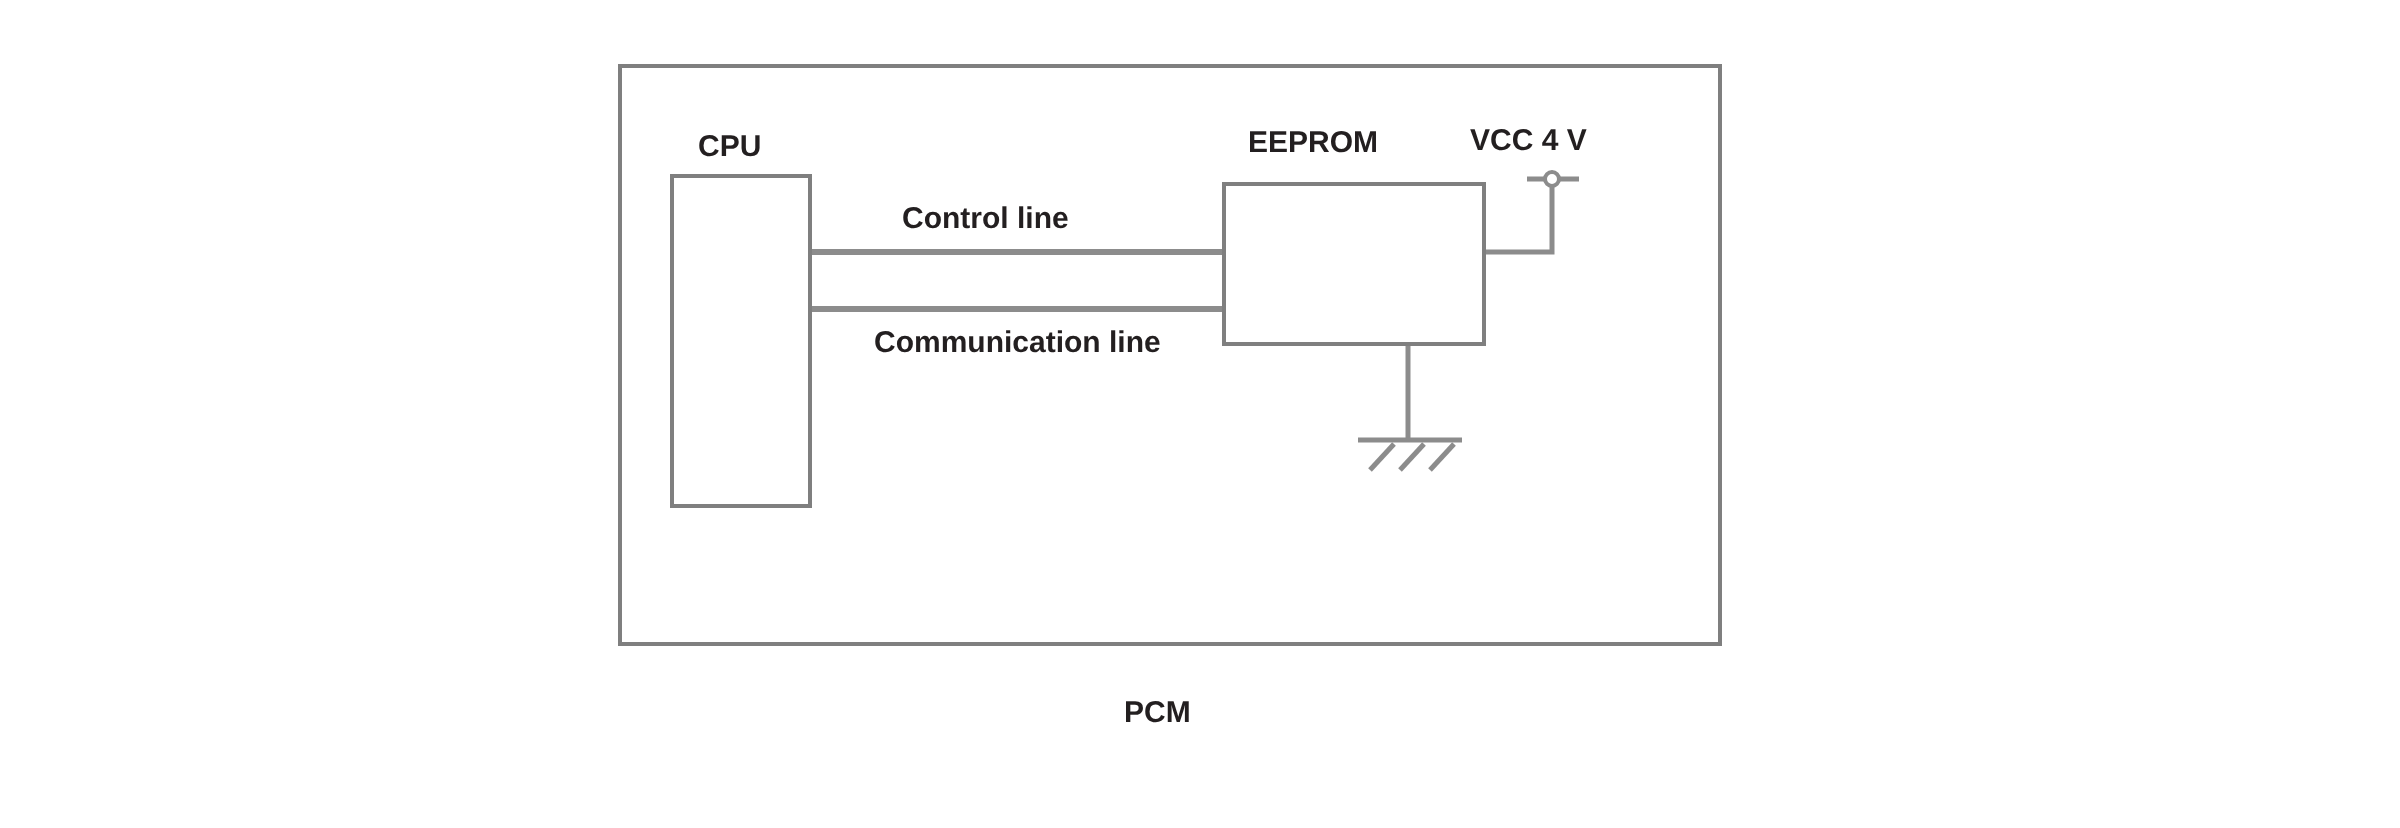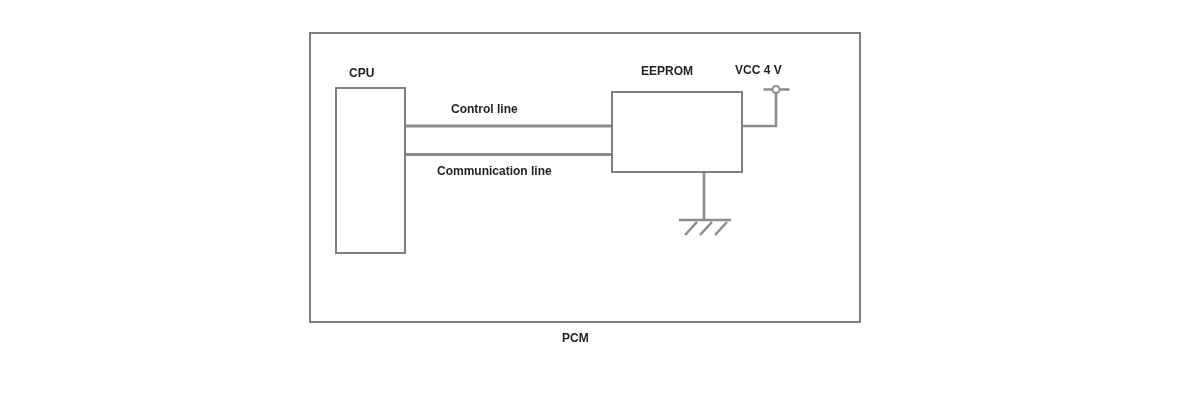--- a/index.html
+++ b/index.html
@@ -26,32 +26,32 @@
     position:absolute;
     box-sizing:border-box;
     border:2px solid var(--box_border);
     background:transparent;
   }
   .pcm-box{left:309px;top:32px;width:552px;height:291px;}
   .cpu-box{left:335px;top:87px;width:71px;height:167px;}
   .eeprom-box{left:611px;top:91px;width:132px;height:82px;}
   .label{
     position:absolute;
-    font-size:12px;
+    font-size:15px;
     line-height:19.5px;
     font-weight:bold;
     color:var(--text);
     white-space:nowrap;
   }
   .label-cpu{left:349px;top:64px;}
-  .label-eeprom{left:641px;top:62px;}
+  .label-eeprom{left:624px;top:62px;}
   .label-vcc{left:735px;top:61px;}
   .label-control{left:451px;top:100px;}
   .label-communication{left:437px;top:162px;width:170px;white-space:normal;}
-  .label-pcm{left:562px;top:329px;}
+  .label-pcm{left:562px;top:347px;}
 </style>
 </head>
 <body>
 
 <div class="canvas">
 
   <svg class="wires" viewBox="0 0 1200 414" xmlns="http://www.w3.org/2000/svg">
 
     <line class="wire w3" x1="405" y1="126" x2="613" y2="126"></line>
     <line class="wire w3" x1="405" y1="154.5" x2="613" y2="154.5"></line>

